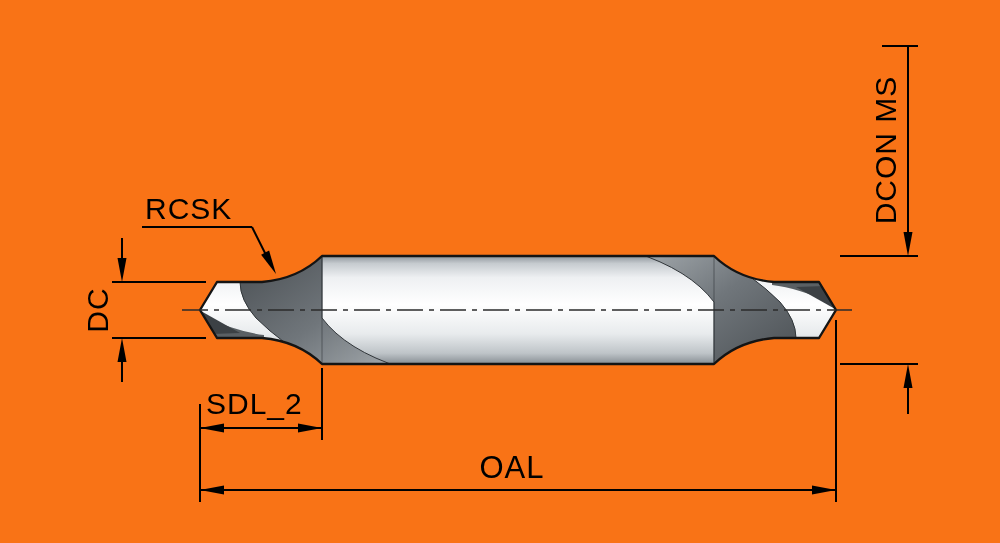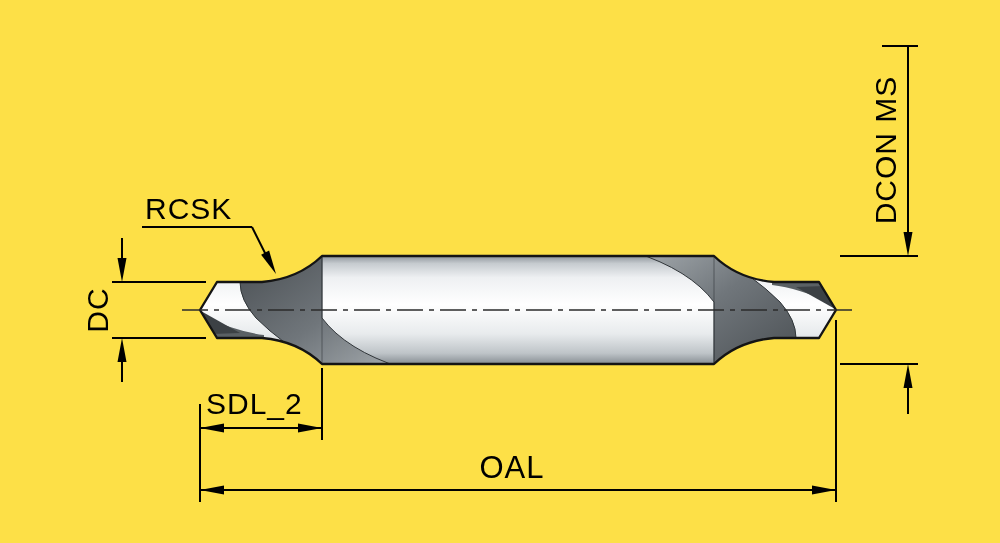--- a/index.html
+++ b/index.html
@@ -1,19 +1,19 @@
 <!DOCTYPE html>
 <html><head>
 <meta charset="utf-8">
 <style>
   html, body { margin: 0; padding: 0; background: #ffffff; }
   .stage {
     width: 1000px;
     height: 543px;
-    background: #fde047;
+    background: #f97316;
     position: relative;
     overflow: hidden;
   }
   svg { display: block; }
   .dim  { stroke: #000000; stroke-width: 2; fill: none; }
   .thin { stroke: #3a3f43; stroke-width: 1.2; fill: none; opacity: 0.55; }
   .arr  { fill: #000000; stroke: none; }
   .lbl {
     font-family: "Liberation Sans", sans-serif;
     font-size: 30px;

